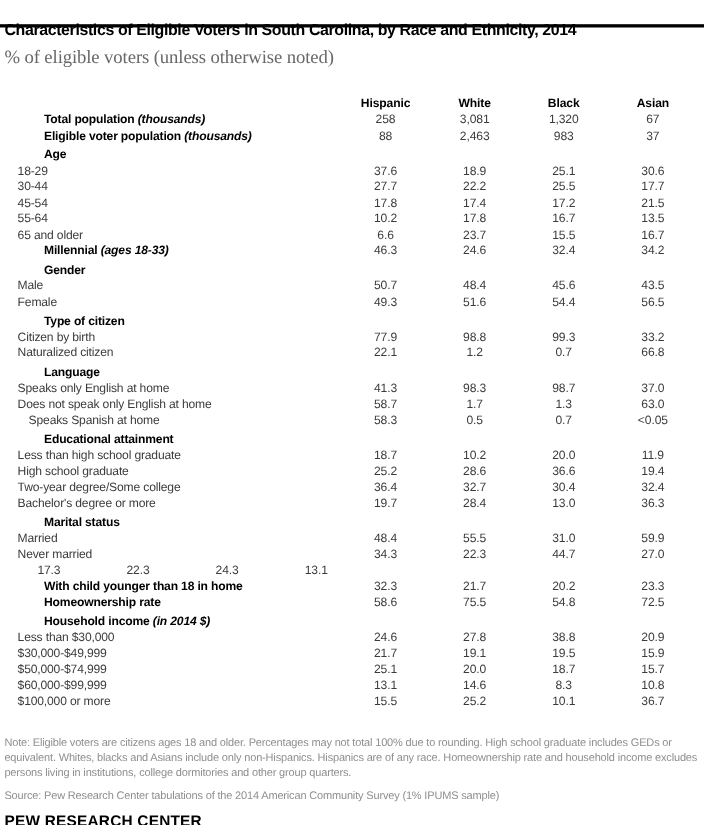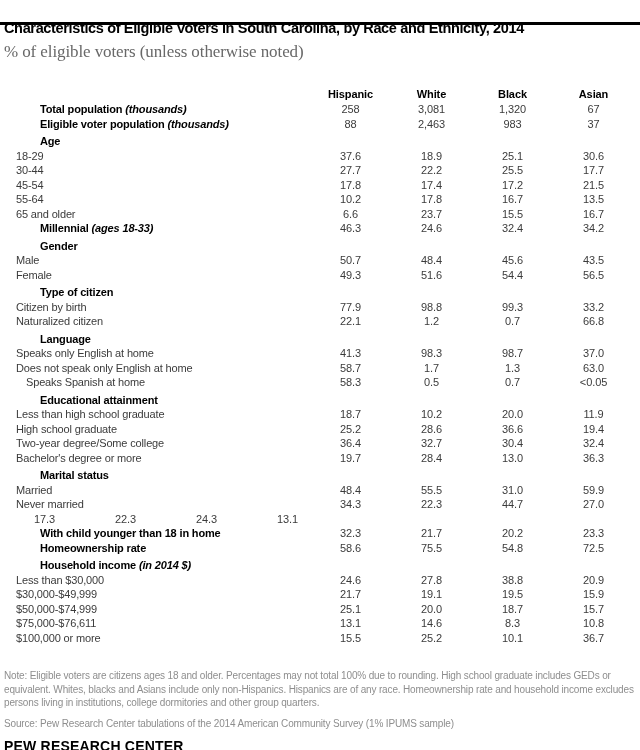--- a/index.html
+++ b/index.html
@@ -312,21 +312,21 @@
           <div class="num-cell">15.9</div>
         </div>
         <div class="row indent1">
           <div class="label-cell"><span>$50,000-$74,999</span></div>
           <div class="num-cell">25.1</div>
           <div class="num-cell">20.0</div>
           <div class="num-cell">18.7</div>
           <div class="num-cell">15.7</div>
         </div>
         <div class="row indent1">
-          <div class="label-cell"><span>$75,000-$76,611</span></div>
+          <div class="label-cell"><span>$60,000-$99,999</span></div>
           <div class="num-cell">13.1</div>
           <div class="num-cell">14.6</div>
           <div class="num-cell">8.3</div>
           <div class="num-cell">10.8</div>
         </div>
         <div class="row indent1">
           <div class="label-cell"><span>$100,000 or more</span></div>
           <div class="num-cell">15.5</div>
           <div class="num-cell">25.2</div>
           <div class="num-cell">10.1</div>

